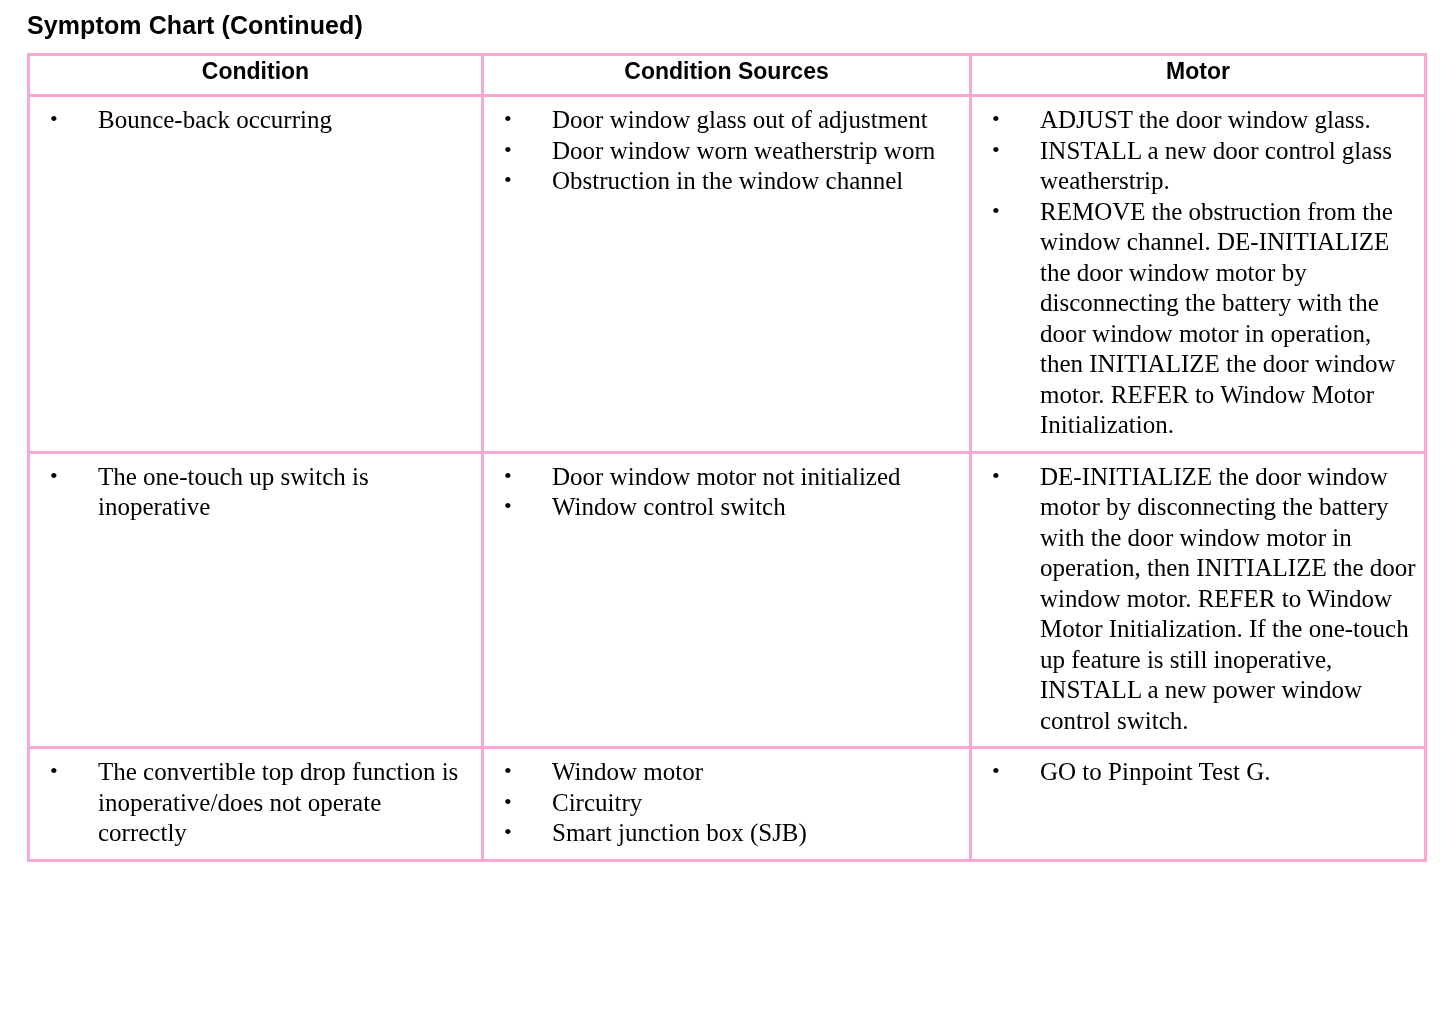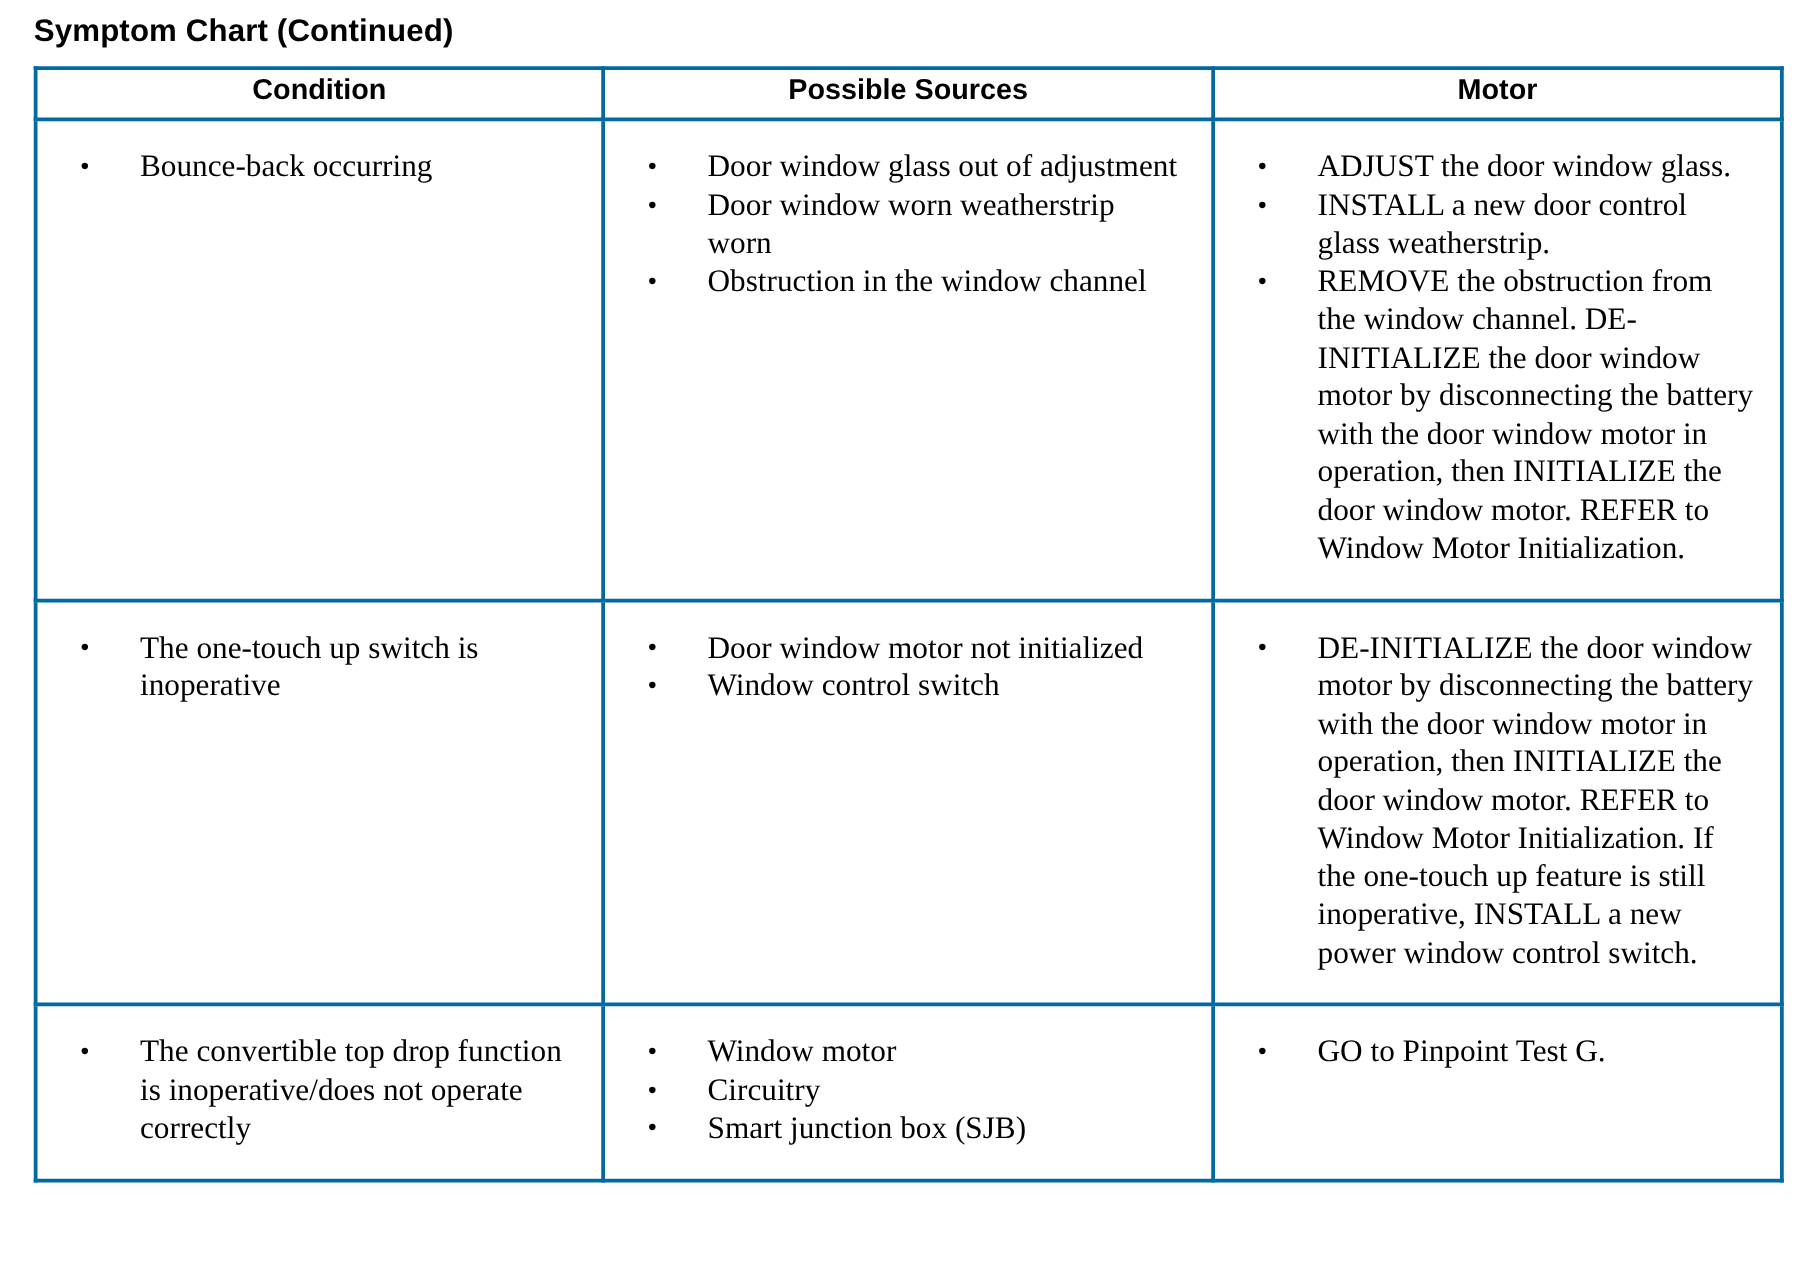--- a/index.html
+++ b/index.html
@@ -33,21 +33,21 @@
   }
   .symptom-table {
     position: absolute;
     left: 27px;
     top: 53px;
     width: 1397px;
     border-collapse: collapse;
     table-layout: fixed;
   }
   .symptom-table td, .symptom-table th {
-    border: 3px solid #0369a1;
+    border: 3px solid #f9a8d4;
     vertical-align: top;
     padding: 0;
   }
   col.col-condition { width: 454px; }
   col.col-sources   { width: 488px; }
   col.col-action    { width: 455px; }
 
   thead th {
     height: 38px;
     font-family: "Liberation Sans", "DejaVu Sans", sans-serif;
@@ -56,21 +56,21 @@
     line-height: 30px;
     text-align: center;
     vertical-align: middle;
     padding: 2px 0 4px 0;
   }
   td.cell {
     padding: 8px 6px 10px 6px;
   }
   ul.bullets {
     list-style: none;
-    margin: 14px;
+    margin: 0;
     padding: 0;
   }
   ul.bullets > li {
     position: relative;
     padding-left: 62px;
     font-size: 25px;
     line-height: 30.5px;
     margin: 0 0 0 0;
     text-indent: 0;
   }
@@ -93,21 +93,21 @@
 
   <table class="symptom-table">
     <colgroup>
       <col class="col-condition">
       <col class="col-sources">
       <col class="col-action">
     </colgroup>
     <thead>
       <tr>
         <th>Condition</th>
-        <th>Possible Sources</th>
+        <th>Condition Sources</th>
         <th>Motor</th>
       </tr>
     </thead>
     <tbody>
 
       <tr>
         <td class="cell">
           <ul class="bullets r1-condition">
             <li>Bounce-back occurring</li>
           </ul>

